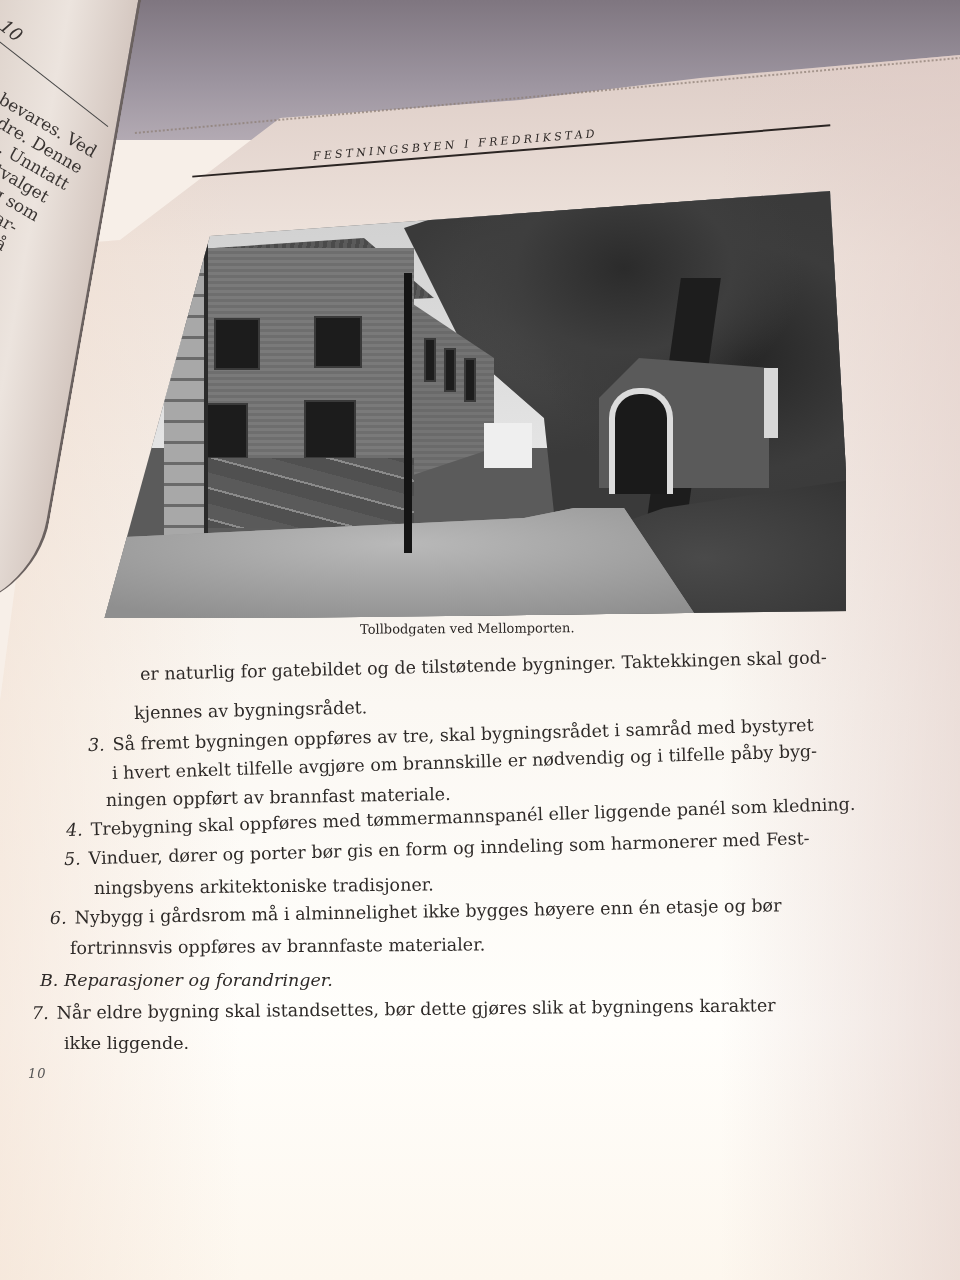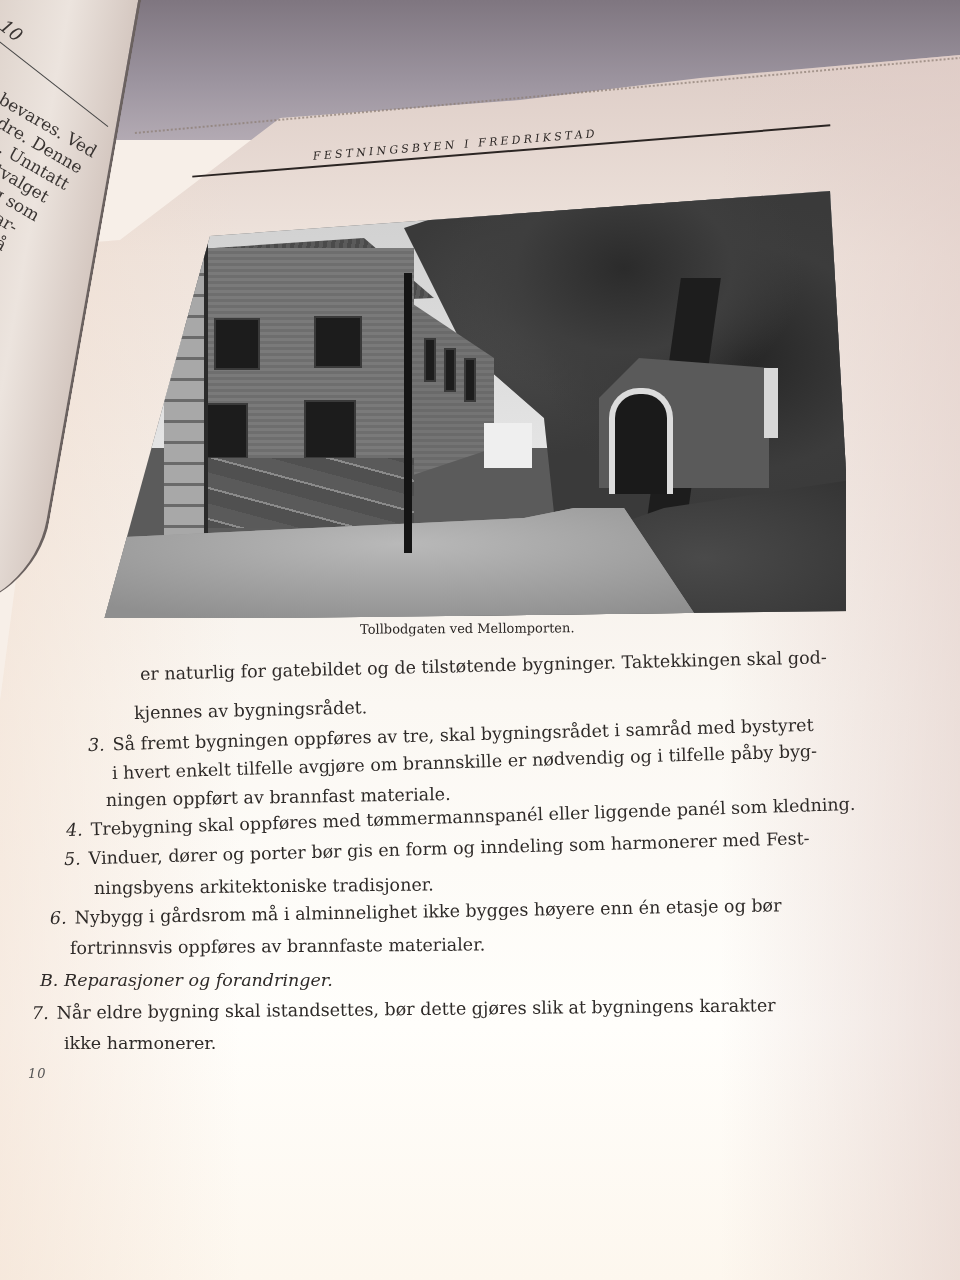--- a/index.html
+++ b/index.html
@@ -263,17 +263,17 @@
     <div class="line" style="left:70px;top:938px;transform:rotate(-0.5deg)">fortrinnsvis oppføres av brannfaste materialer.</div>
 
     <div class="line it" style="left:40px;top:970px">
       <span>B.</span>
       <span>Reparasjoner og forandringer.</span>
     </div>
 
     <div class="line" style="left:32px;top:1003px;transform:rotate(-0.6deg)">
       <span class="num">7.</span><span>Når eldre bygning skal istandsettes, bør dette gjøres slik at bygningens karakter</span>
     </div>
-    <div class="line" style="left:64px;top:1033px">ikke harmonerer.</div>
+    <div class="line" style="left:64px;top:1033px">ikke liggende.</div>
   </div>
 
   <div class="page-number">10</div>
 </div>
 
 </body></html>

